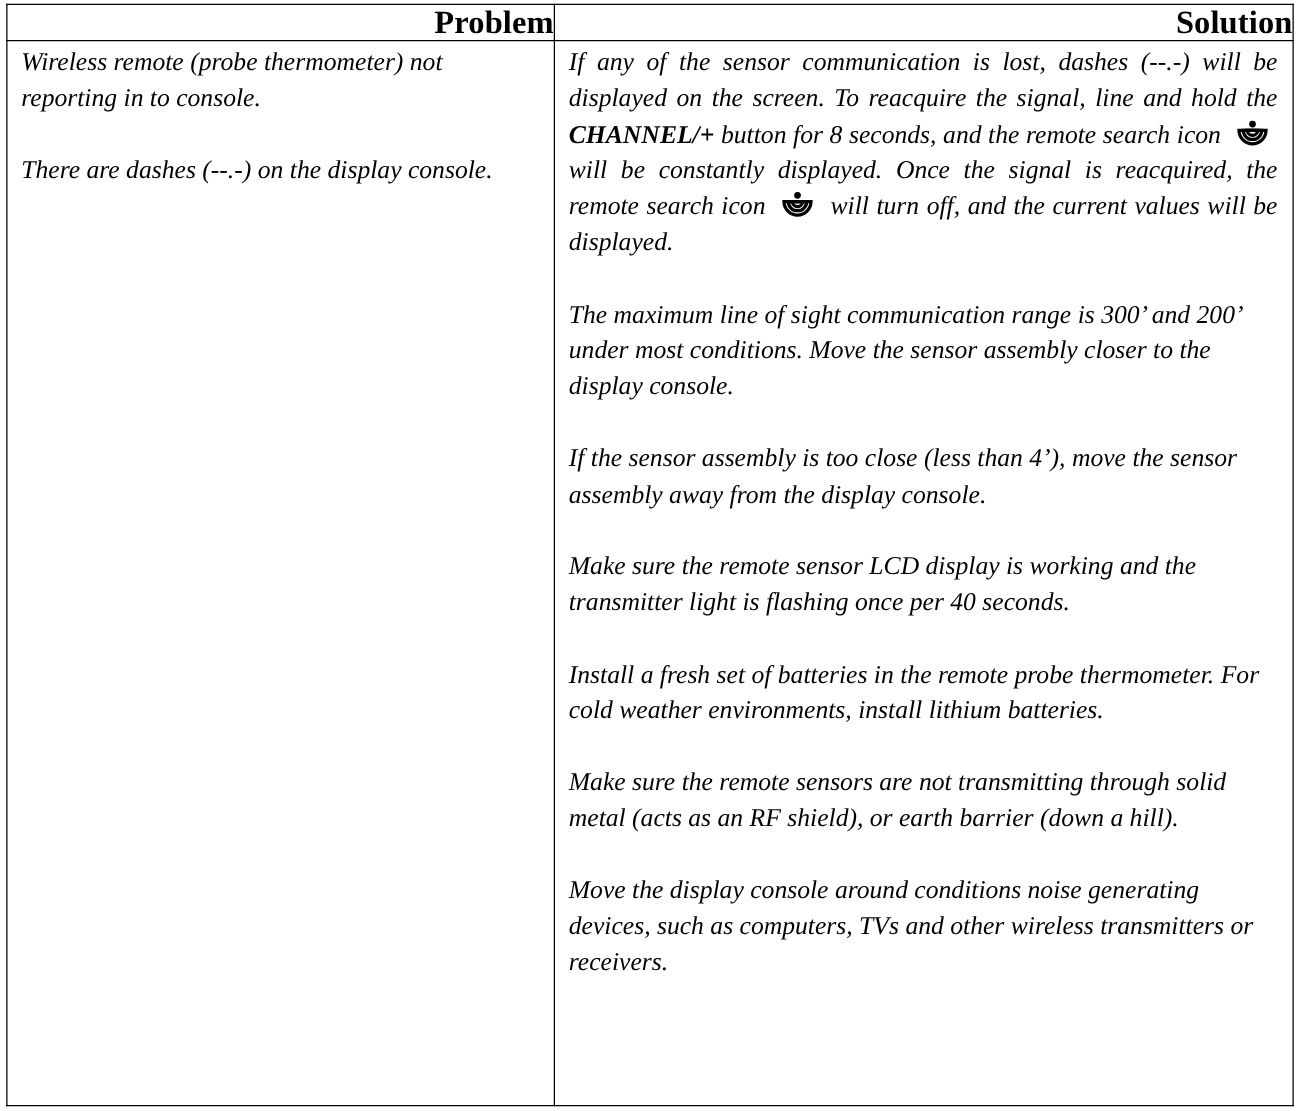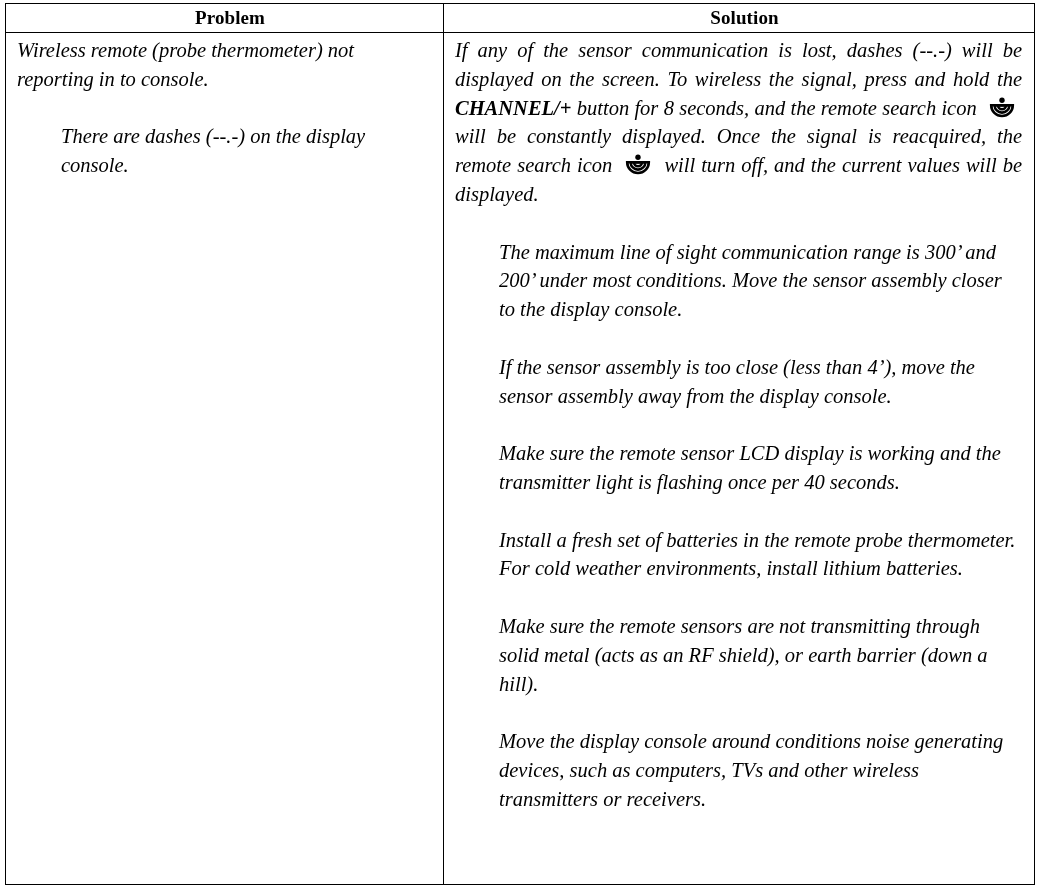--- a/index.html
+++ b/index.html
@@ -38,23 +38,23 @@
   table.troubleshoot th {
     border: 1.6px solid #000000;
     vertical-align: top;
     background: #ffffff;
   }
 
   col.col-problem { width: 438px; }
   col.col-solution { width: 591px; }
 
   th.hdr {
-    text-align: center;
+    text-align: right;
     font-weight: bold;
-    font-size: 19px;
+    font-size: 26px;
     line-height: 25px;
     padding: 1px 0 2px 11px;
     letter-spacing: 0.1px;
   }
 
   td.cell {
     padding: 3px 10px 6px 11px;
     font-size: 20.5px;
     line-height: 28.8px;
   }
@@ -67,21 +67,20 @@
     margin: 0;
     text-align: left;
     font-style: italic;
   }
   p.para.justify {
     text-align: justify;
     text-justify: inter-word;
   }
   p.para + p.para {
     margin-top: 28.8px;
-    margin-left: 44px;
   }
 
   .bold { font-weight: bold; }
 
   
   .wave-icon {
     display: inline-block;
     width: 34px;
     height: 22px;
     vertical-align: -4px;
@@ -108,21 +107,21 @@
     <tbody>
       <tr>
 
         <td class="cell cell-problem">
           <p class="para">Wireless remote (probe thermometer) not reporting in to console.</p>
           <p class="para">There are dashes (--.-) on the display console.</p>
         </td>
 
         <td class="cell cell-solution">
 
-          <p class="para justify"><span>If any of the sensor communication is lost, dashes (--.-) will be displayed on the screen. To wireless the signal, press and hold the </span><span class="bold">CHANNEL/+</span><span> button for 8 seconds, and the remote search icon </span><span class="wave-icon"><svg viewBox="0 0 34 22" width="34" height="22" aria-hidden="true">
+          <p class="para justify"><span>If any of the sensor communication is lost, dashes (--.-) will be displayed on the screen. To reacquire the signal, line and hold the </span><span class="bold">CHANNEL/+</span><span> button for 8 seconds, and the remote search icon </span><span class="wave-icon"><svg viewBox="0 0 34 22" width="34" height="22" aria-hidden="true">
                   <circle cx="17" cy="3.2" r="2.7" fill="#000000"></circle>
                   <path d="M 6.2 8.2 A 10.8 10.8 0 0 0 27.8 8.2 Z" fill="none" stroke="#000000" stroke-width="2.6"></path>
                   <path d="M 9.6 8.2 A 7.4 7.4 0 0 0 24.4 8.2 Z" fill="none" stroke="#000000" stroke-width="2.6"></path>
                   <path d="M 12.9 8.2 A 4.1 4.1 0 0 0 21.1 8.2 Z" fill="none" stroke="#000000" stroke-width="2.6"></path>
                 </svg></span><span> will be constantly displayed. Once the signal is reacquired, the remote search icon </span><span class="wave-icon"><svg viewBox="0 0 34 22" width="34" height="22" aria-hidden="true">
                   <circle cx="17" cy="3.2" r="2.7" fill="#000000"></circle>
                   <path d="M 6.2 8.2 A 10.8 10.8 0 0 0 27.8 8.2 Z" fill="none" stroke="#000000" stroke-width="2.6"></path>
                   <path d="M 9.6 8.2 A 7.4 7.4 0 0 0 24.4 8.2 Z" fill="none" stroke="#000000" stroke-width="2.6"></path>
                   <path d="M 12.9 8.2 A 4.1 4.1 0 0 0 21.1 8.2 Z" fill="none" stroke="#000000" stroke-width="2.6"></path>
                 </svg></span><span> will turn off, and the current values will be displayed.</span></p>

